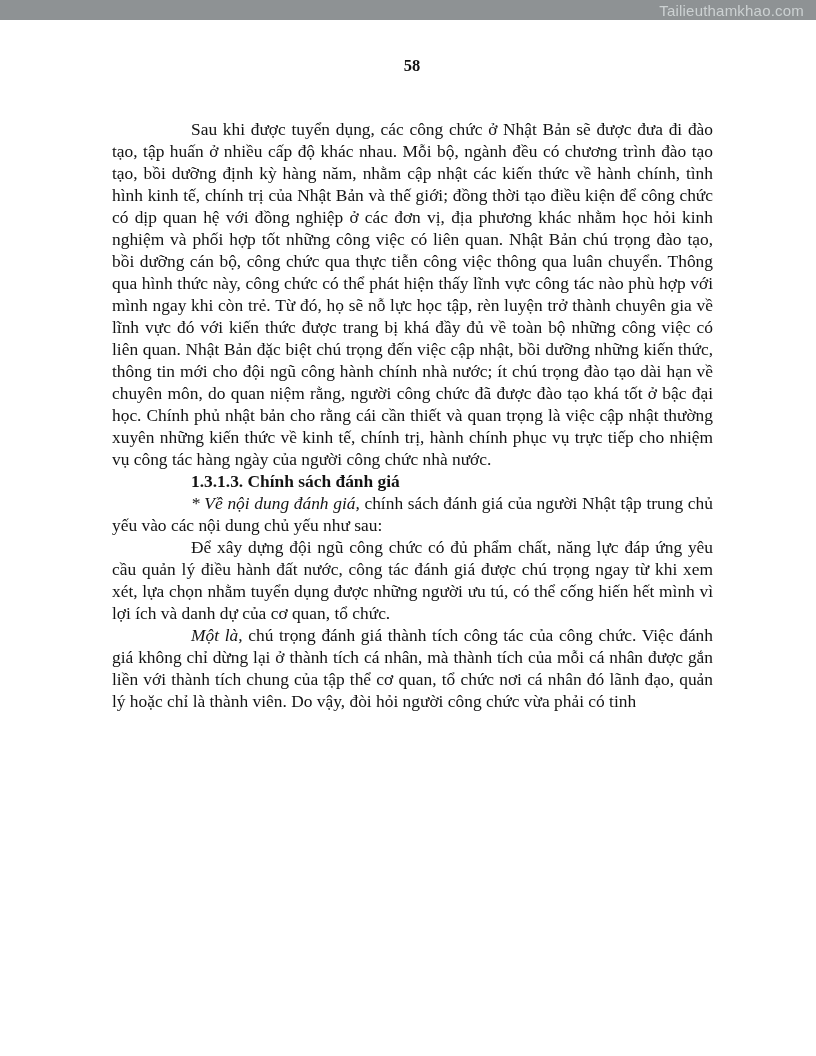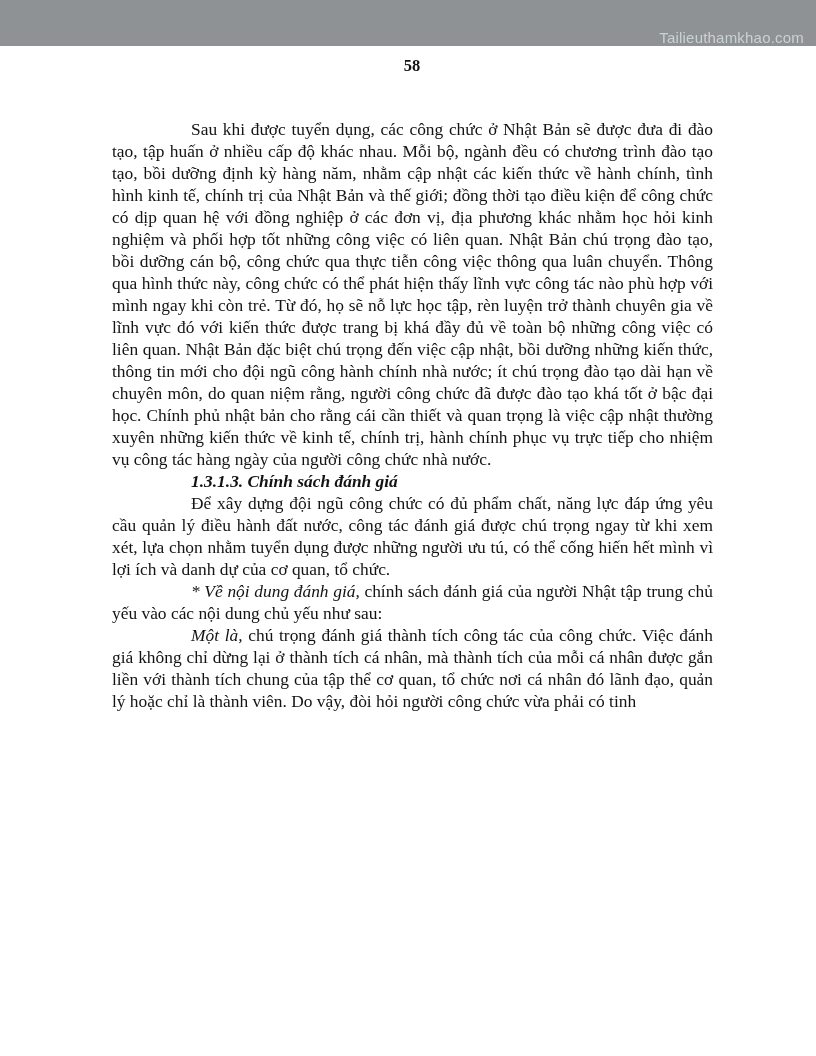--- a/index.html
+++ b/index.html
@@ -10,24 +10,24 @@
     background: #ffffff;
     position: relative;
     overflow: hidden;
     font-family: "Liberation Serif", "DejaVu Serif", serif;
     color: #131313;
   }
   .watermark-band {
     position: absolute;
     top: 0; left: 0;
     width: 816px;
-    height: 46px;
+    height: 20px;
     background: #8e9294;
     display: flex;
-    align-items: flex-end;
+    align-items: center;
     justify-content: flex-end;
     padding-right: 12px;
   }
   .watermark-text {
     font-family: "Liberation Sans", "DejaVu Sans", sans-serif;
     font-size: 15px;
     color: #ccd1d2;
     letter-spacing: 0.2px;
   }
   .page-number {
@@ -48,42 +48,41 @@
     line-height: 22px;
     text-align: justify;
   }
   .content p {
     margin: 0;
     padding: 0;
     text-indent: 79px;
   }
   .section-heading {
     font-weight: bold;
-    font-style: italic;
   }
   .italic { font-style: italic; }
 </style>
 </head>
 <body>
 
 <div>
 
   <div class="watermark-band">
     <span class="watermark-text">Tailieuthamkhao.com</span>
   </div>
 
   <div class="page-number">58</div>
 
   <div class="content">
 
     <p>Sau khi được tuyển dụng, các công chức ở Nhật Bản sẽ được đưa đi đào tạo, tập huấn ở nhiều cấp độ khác nhau. Mỗi bộ, ngành đều có chương trình đào tạo tạo, bồi dưỡng định kỳ hàng năm, nhằm cập nhật các kiến thức về hành chính, tình hình kinh tế, chính trị của Nhật Bản và thế giới; đồng thời tạo điều kiện để công chức có dịp quan hệ với đồng nghiệp ở các đơn vị, địa phương khác nhằm học hỏi kinh nghiệm và phối hợp tốt những công việc có liên quan. Nhật Bản chú trọng đào tạo, bồi dưỡng cán bộ, công chức qua thực tiễn công việc thông qua luân chuyển. Thông qua hình thức này, công chức có thể phát hiện thấy lĩnh vực công tác nào phù hợp với mình ngay khi còn trẻ. Từ đó, họ sẽ nỗ lực học tập, rèn luyện trở thành chuyên gia về lĩnh vực đó với kiến thức được trang bị khá đầy đủ về toàn bộ những công việc có liên quan. Nhật Bản đặc biệt chú trọng đến việc cập nhật, bồi dưỡng những kiến thức, thông tin mới cho đội ngũ công hành chính nhà nước; ít chú trọng đào tạo dài hạn về chuyên môn, do quan niệm rằng, người công chức đã được đào tạo khá tốt ở bậc đại học. Chính phủ nhật bản cho rằng cái cần thiết và quan trọng là việc cập nhật thường xuyên những kiến thức về kinh tế, chính trị, hành chính phục vụ trực tiếp cho nhiệm vụ công tác hàng ngày của người công chức nhà nước.</p>
 
     <p class="section-heading">1.3.1.3. Chính sách đánh giá</p>
 
+    <p><span class="italic">* Về nội dung đánh giá,</span><span> chính sách đánh giá của người Nhật tập trung chủ yếu vào các nội dung chủ yếu như sau:</span></p>
+
     <p>Để xây dựng đội ngũ công chức có đủ phẩm chất, năng lực đáp ứng yêu cầu quản lý điều hành đất nước, công tác đánh giá được chú trọng ngay từ khi xem xét, lựa chọn nhằm tuyển dụng được những người ưu tú, có thể cống hiến hết mình vì lợi ích và danh dự của cơ quan, tổ chức.</p>
-
-    <p><span class="italic">* Về nội dung đánh giá,</span><span> chính sách đánh giá của người Nhật tập trung chủ yếu vào các nội dung chủ yếu như sau:</span></p>
 
     <p><span class="italic">Một là,</span><span> chú trọng đánh giá thành tích công tác của công chức. Việc đánh giá không chỉ dừng lại ở thành tích cá nhân, mà thành tích của mỗi cá nhân được gắn liền với thành tích chung của tập thể cơ quan, tổ chức nơi cá nhân đó lãnh đạo, quản lý hoặc chỉ là thành viên. Do vậy, đòi hỏi người công chức vừa phải có tinh</span></p>
 
   </div>
 
 </div>
 
 </body></html>

